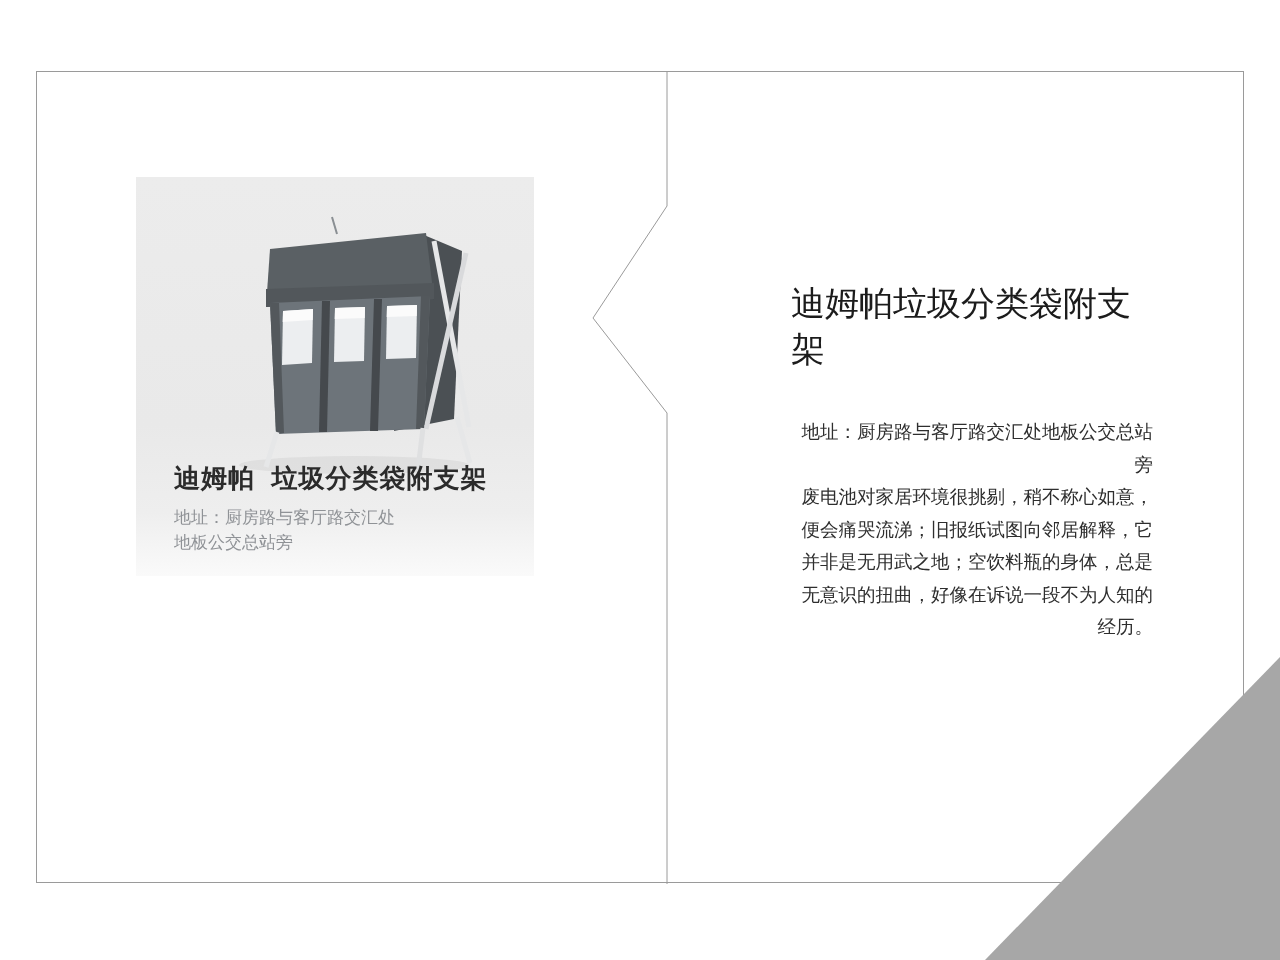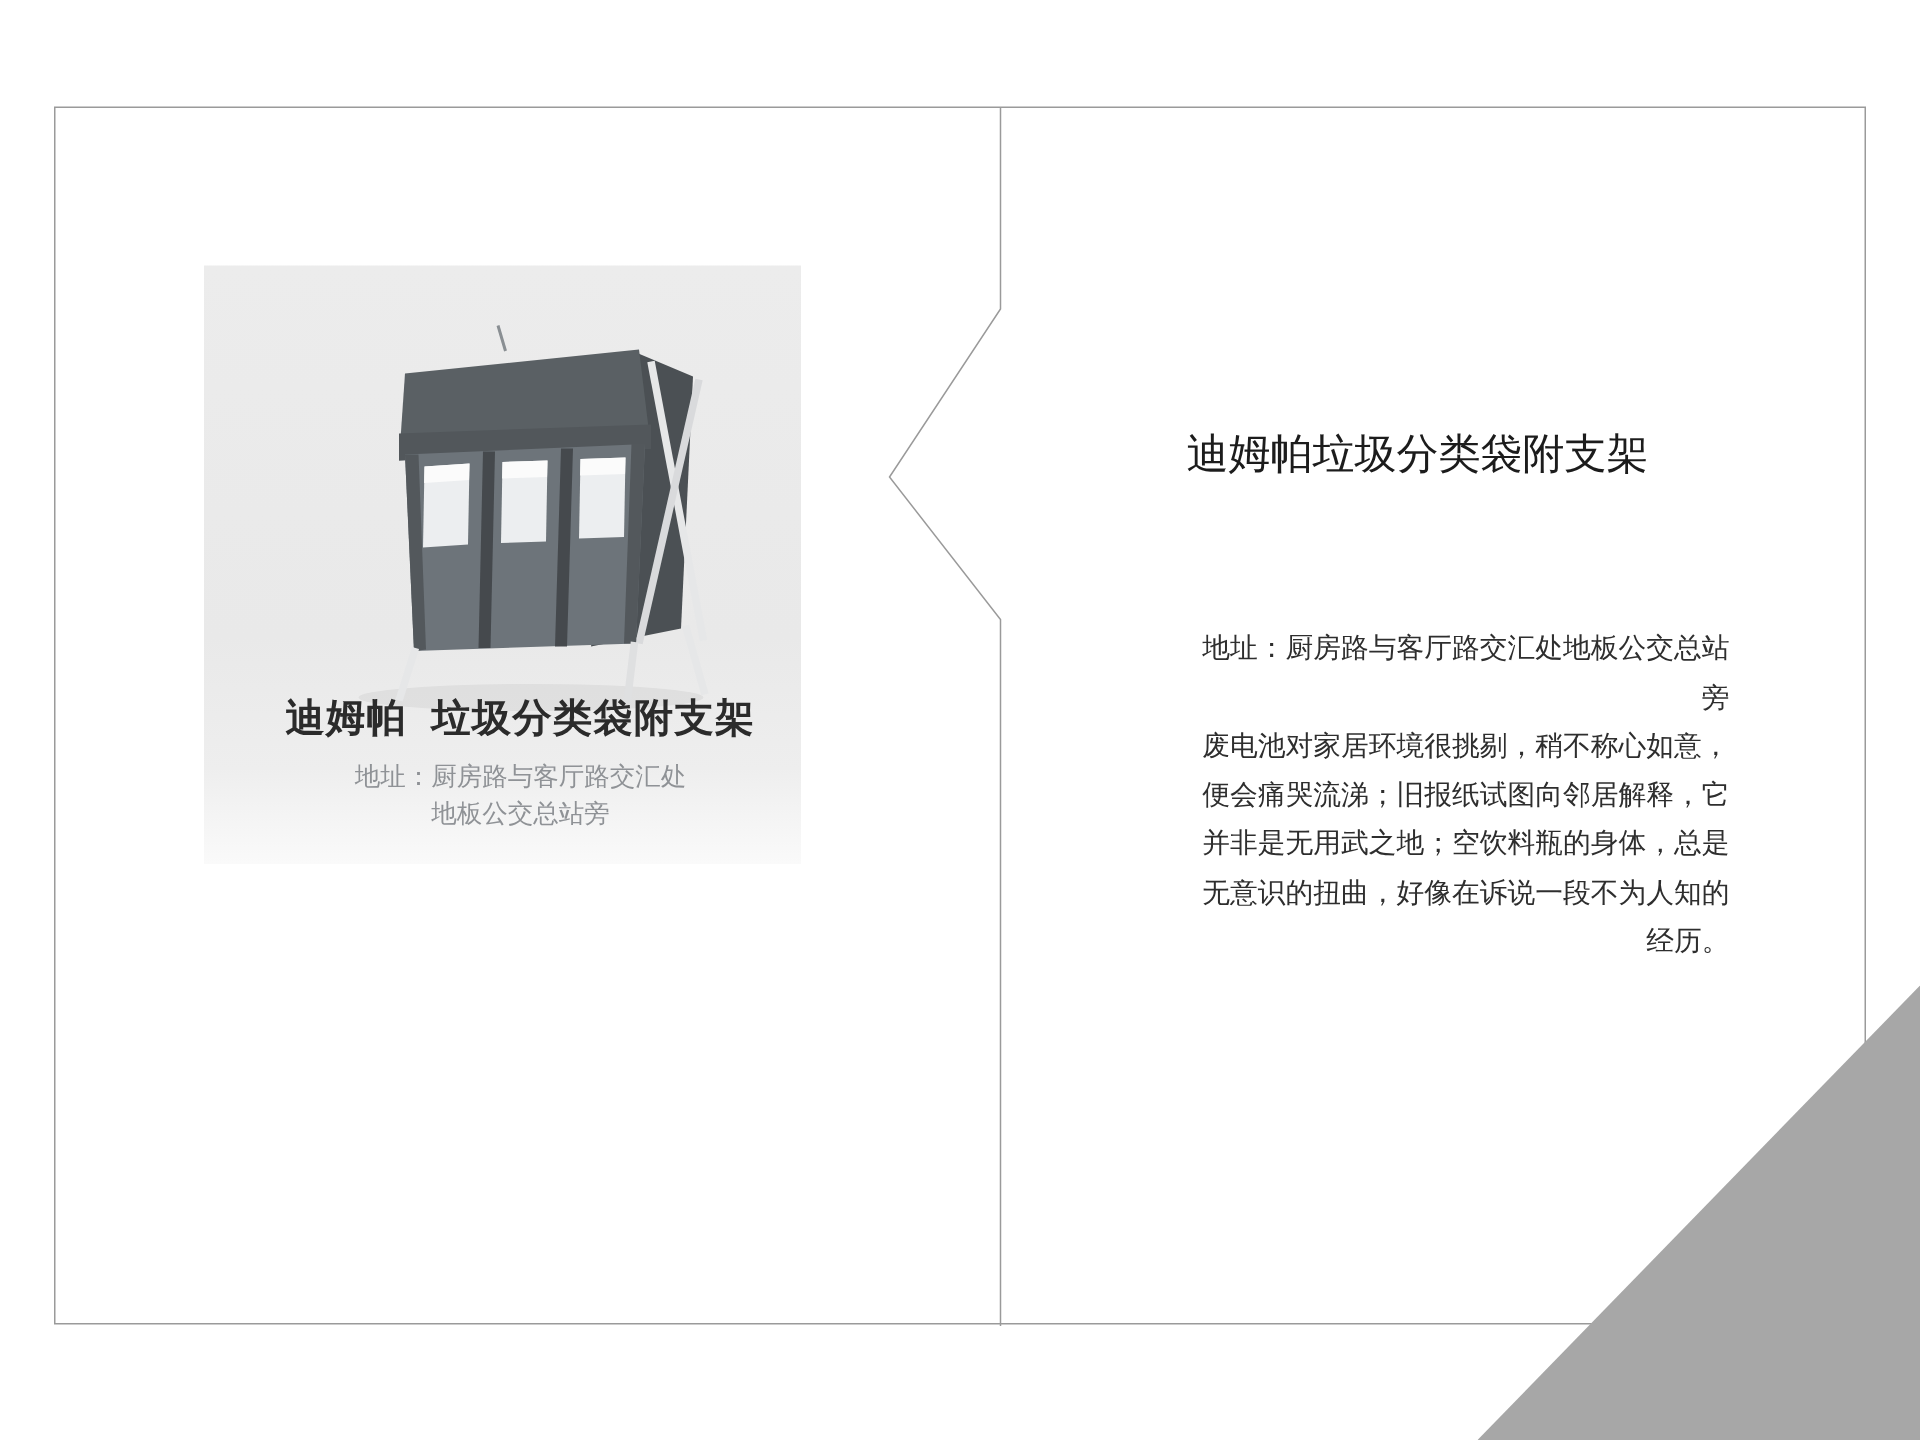--- a/index.html
+++ b/index.html
@@ -36,23 +36,22 @@
     background: linear-gradient(180deg, #ececec 0%, #e9e9e9 62%, #eeeeee 84%, #fafafa 100%);
     overflow: hidden;
   }
   .product-svg {
     position: absolute;
     left: 0; top: 0;
     width: 398px; height: 300px;
   }
   .caption {
     position: absolute;
-    left: 0; top: 284px;
+    left: 14px; top: 284px;
     width: 100%;
-    text-align: center;
     padding-left: 24px;
   }
   .caption-title {
     font-size: 26px;
     font-weight: 700;
     color: #2b2b2b;
     letter-spacing: 1px;
     white-space: pre;
   }
   .caption-sub {
@@ -61,21 +60,21 @@
     font-weight: 400;
     line-height: 25px;
     color: #8f9296;
   }
 
   
   .right-title {
     position: absolute;
     left: 754px; top: 208px;
     width: 360px;
-    font-size: 28px;
+    font-size: 34px;
     font-weight: 400;
     line-height: 46px;
     color: #1c1c1c;
   }
   .right-body {
     position: absolute;
     left: 754px; top: 344px;
     width: 362px;
     font-size: 18.5px;
     line-height: 32.5px;

